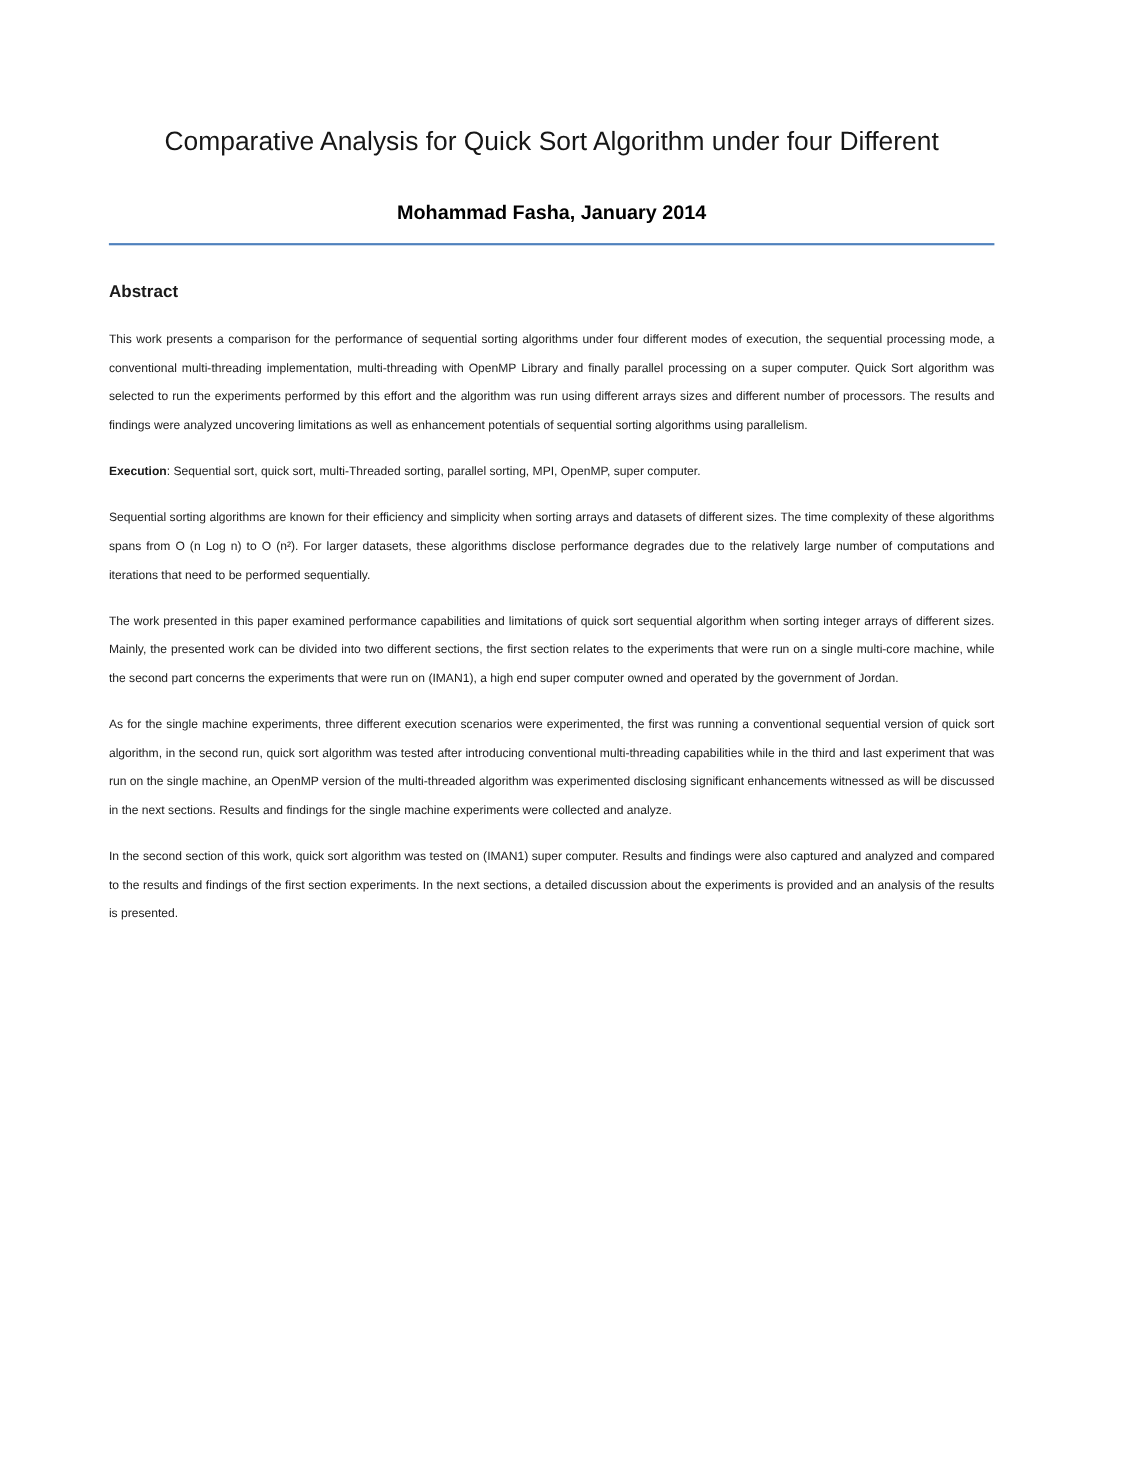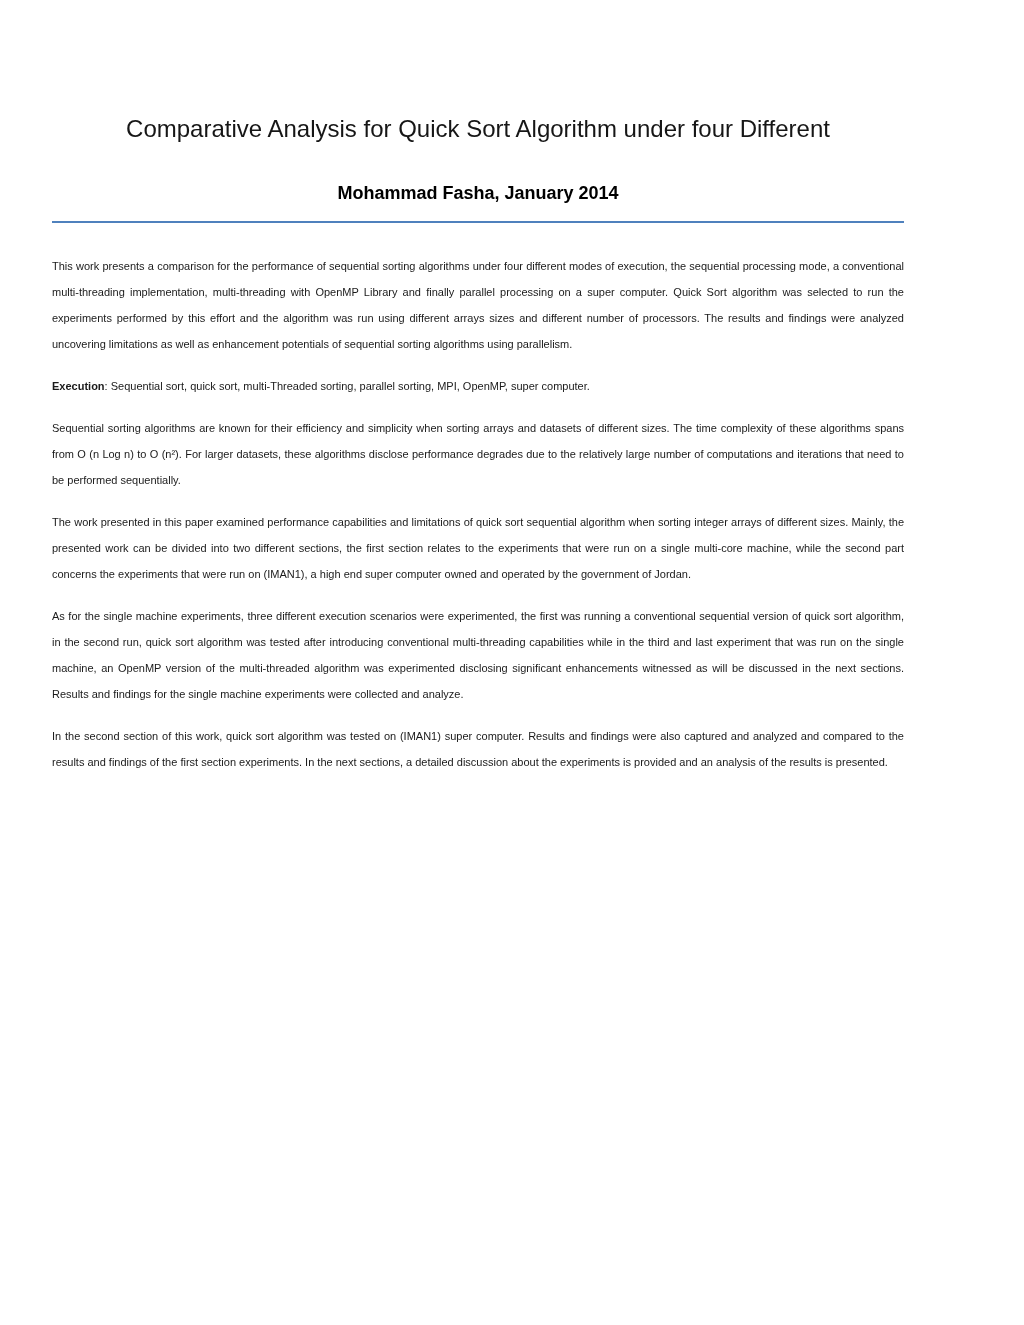--- a/index.html
+++ b/index.html
@@ -6,21 +6,21 @@
     margin: 0;
     padding: 0;
     background: #ffffff;
   }
   .page {
     position: relative;
     width: 1024px;
     height: 1325px;
     background: #ffffff;
     box-sizing: border-box;
-    padding: 112px 120px 0 52px;
+    padding: 112px 120px 0 99px;
     font-family: "Liberation Sans", sans-serif;
     color: #1a1a1a;
     overflow: hidden;
   }
   .paper-title {
     margin: 0 0 36px 0;
     text-align: center;
     font-size: 24px;
     line-height: 33px;
     font-weight: 500;
@@ -62,20 +62,21 @@
 <div class="page">
 
   <h1 class="paper-title">
     <span class="title-line">Comparative Analysis for Quick Sort Algorithm under four Different</span>
   </h1>
 
   <p class="byline">Mohammad Fasha, January 2014</p>
 
   <hr class="divider" id="title-divider" style="border-top-color: rgb(79, 129, 189);">
 
+  <h2 class="section-heading">Abstract</h2>
 
   <p class="para">This work presents a comparison for the performance of sequential sorting algorithms under four different modes of execution, the sequential processing mode, a conventional multi-threading implementation, multi-threading with OpenMP Library and finally parallel processing on a super computer. Quick Sort algorithm was selected to run the experiments performed by this effort and the algorithm was run using different arrays sizes and different number of processors. The results and findings were analyzed uncovering limitations as well as enhancement potentials of sequential sorting algorithms using parallelism.</p>
 
   <p class="para"><span class="kw-label">Execution</span><span>: Sequential sort, quick sort, multi-Threaded sorting, parallel sorting, MPI, OpenMP, super computer.</span></p>
 
 
   <p class="para">Sequential sorting algorithms are known for their efficiency and simplicity when sorting arrays and datasets of different sizes. The time complexity of these algorithms spans from O (n Log n) to O (n²). For larger datasets, these algorithms disclose performance degrades due to the relatively large number of computations and iterations that need to be performed sequentially.</p>
 
   <p class="para">The work presented in this paper examined performance capabilities and limitations of quick sort sequential algorithm when sorting integer arrays of different sizes. Mainly, the presented work can be divided into two different sections, the first section relates to the experiments that were run on a single multi-core machine, while the second part concerns the experiments that were run on (IMAN1), a high end super computer owned and operated by the government of Jordan.</p>
 

